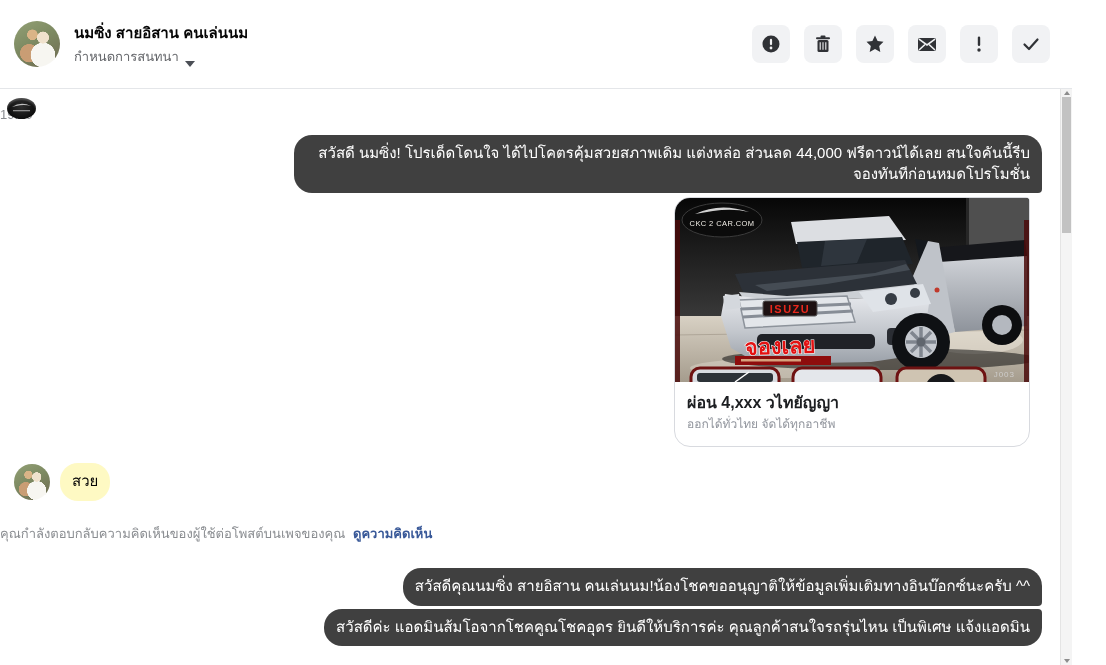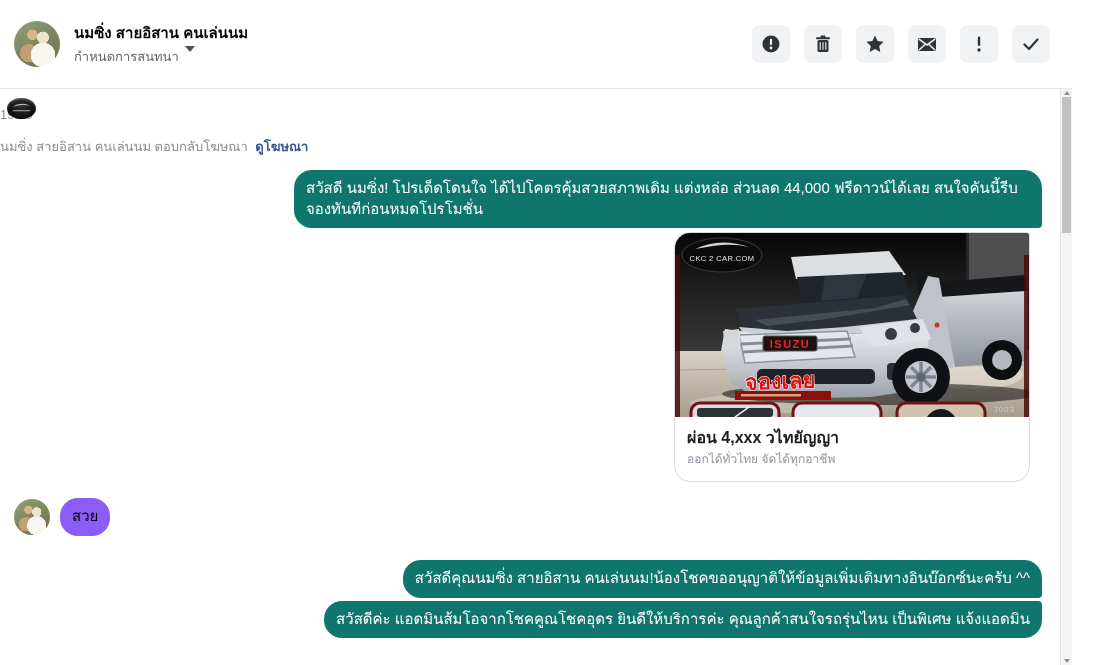--- a/index.html
+++ b/index.html
@@ -14,21 +14,21 @@
     background:
       radial-gradient(circle at 63% 36%, #f0e2cd 0 14%, rgba(0,0,0,0) 15%),
       radial-gradient(circle at 40% 30%, #dab487 0 12%, rgba(0,0,0,0) 13%),
       radial-gradient(circle at 63% 74%, #f7f6f1 0 27%, rgba(0,0,0,0) 28%),
       radial-gradient(circle at 33% 70%, #c99d74 0 20%, rgba(0,0,0,0) 21%),
       linear-gradient(150deg,#93a075 0%,#7d8a62 45%,#6e6950 100%); }
   .avatar.lg { width:46px; height:46px; }
   .avatar.sm { width:36px; height:36px; }
   .header-meta { margin-left:14px; min-width:0; }
   .page-name { font-size:15px; font-weight:bold; color:#050505; line-height:1.4; }
-  .subtitle-row { display:flex; align-items:flex-start; gap:6px; margin-top:3px;
+  .subtitle-row { display:flex; align-items:flex-end; gap:6px; margin-top:3px;
     font-size:13px; color:#65676b; cursor:pointer; }
   .caret-down { width:0; height:0; border-left:5px solid transparent;
     border-right:5px solid transparent; border-top:6px solid #4b4f56; }
   .header-actions { margin-left:auto; display:flex; gap:14px; }
   .icon-btn { width:38px; height:38px; border-radius:8px; background:#f1f2f4;
     border:none; display:flex; align-items:center; justify-content:center; cursor:pointer; }
   .icon-btn svg { display:block; }
 
   
   .chat-body { position:relative; height:576px; overflow:hidden; background:#fff; }
@@ -37,22 +37,22 @@
   .row-right { justify-content:flex-end; padding-right:30px; }
   .row-left { justify-content:flex-start; padding-left:14px; align-items:center; gap:10px; }
 
   .timestamp { margin-top:18px; font-size:13px; color:#8a8d91; }
   .notice { margin-top:14px; font-size:13px; color:#8a8d91; }
   .notice a { color:#385898; font-weight:bold; text-decoration:none; margin-left:4px; cursor:pointer; }
   .notice-2 { margin-top:22px; }
 
   .bubble { font-size:15px; line-height:1.38; padding:8px 12px 9px; border-radius:18px;
     max-width:760px; word-break:break-word; }
-  .bubble.out { background:#0f766e; color:#fff; }
-  .bubble.in  { background:#8b5cf6; color:#050505; }
+  .bubble.out { background:#404040; color:#fff;text-align:right; }
+  .bubble.in  { background:#fef9c3; color:#050505; }
   .b1 { margin-top:13px; border-bottom-right-radius:4px; max-width:748px; }
   .b2 { margin-top:24px; border-bottom-right-radius:4px; }
   .b3 { margin-top:3px;  border-top-right-radius:4px; }
 
   .attach-row { margin-top:4px; }
   .attach-card { width:356px; margin-right:12px; background:#fff;
     border:1px solid #d8dadf; border-radius:16px; border-top-right-radius:4px;
     overflow:hidden; cursor:pointer; }
   .attach-photo { display:block; width:100%; height:184px; }
   .attach-caption { padding:10px 12px 14px; }
@@ -154,26 +154,20 @@
       <svg width="29" height="21" viewBox="0 0 29 21">
         <path d="M5 9 Q14 3 24 8 Q17 6 9 8 Z" fill="#dcdcdc" opacity=".85"></path>
         <rect x="6" y="12" width="17" height="1.3" fill="#bdbdbd" opacity=".7"></rect>
       </svg>
     </div>
 
     <div class="row row-center">
       <div class="timestamp">19:00</div>
     </div>
 
-    <div class="row row-center">
-      <div class="notice">
-        <span>นมซิ่ง สายอิสาน คนเล่นนม ตอบกลับโฆษณา</span>
-        <a>ดูโฆษณา</a>
-      </div>
-    </div>
 
     <div class="row row-right">
       <div class="bubble out b1">สวัสดี นมซิ่ง! โปรเด็ดโดนใจ ได้ไปโคตรคุ้มสวยสภาพเดิม แต่งหล่อ  ส่วนลด 44,000 ฟรีดาวน์ได้เลย  สนใจคันนี้รีบจองทันทีก่อนหมดโปรโมชั่น</div>
     </div>
 
     <div class="row row-right attach-row">
       <div class="attach-card">
         <svg class="attach-photo" viewBox="0 0 354 184" preserveAspectRatio="none">
           <defs>
             <linearGradient id="gWall" x1="0" y1="0" x2="0" y2="1">
@@ -257,20 +251,26 @@
           <div class="attach-sub">ออกได้ทั่วไทย จัดได้ทุกอาชีพ</div>
         </div>
       </div>
     </div>
 
     <div class="row row-left incoming-row">
       <div class="avatar sm"></div>
       <div class="bubble in">สวย</div>
     </div>
 
+    <div class="row row-center">
+      <div class="notice notice-2">
+        <span>คุณกำลังตอบกลับความคิดเห็นของผู้ใช้ต่อโพสต์บนเพจของคุณ</span>
+        <a>ดูความคิดเห็น</a>
+      </div>
+    </div>
 
     <div class="row row-right">
       <div class="bubble out b2">สวัสดีคุณนมซิ่ง สายอิสาน คนเล่นนม!น้องโชคขออนุญาติให้ข้อมูลเพิ่มเติมทางอินบ๊อกซ์นะครับ ^^</div>
     </div>
 
     <div class="row row-right">
       <div class="bubble out b3">สวัสดีค่ะ แอดมินส้มโอจากโชคคูณโชคอุดร ยินดีให้บริการค่ะ  คุณลูกค้าสนใจรถรุ่นไหน เป็นพิเศษ แจ้งแอดมิน</div>
     </div>
 
   </div>

